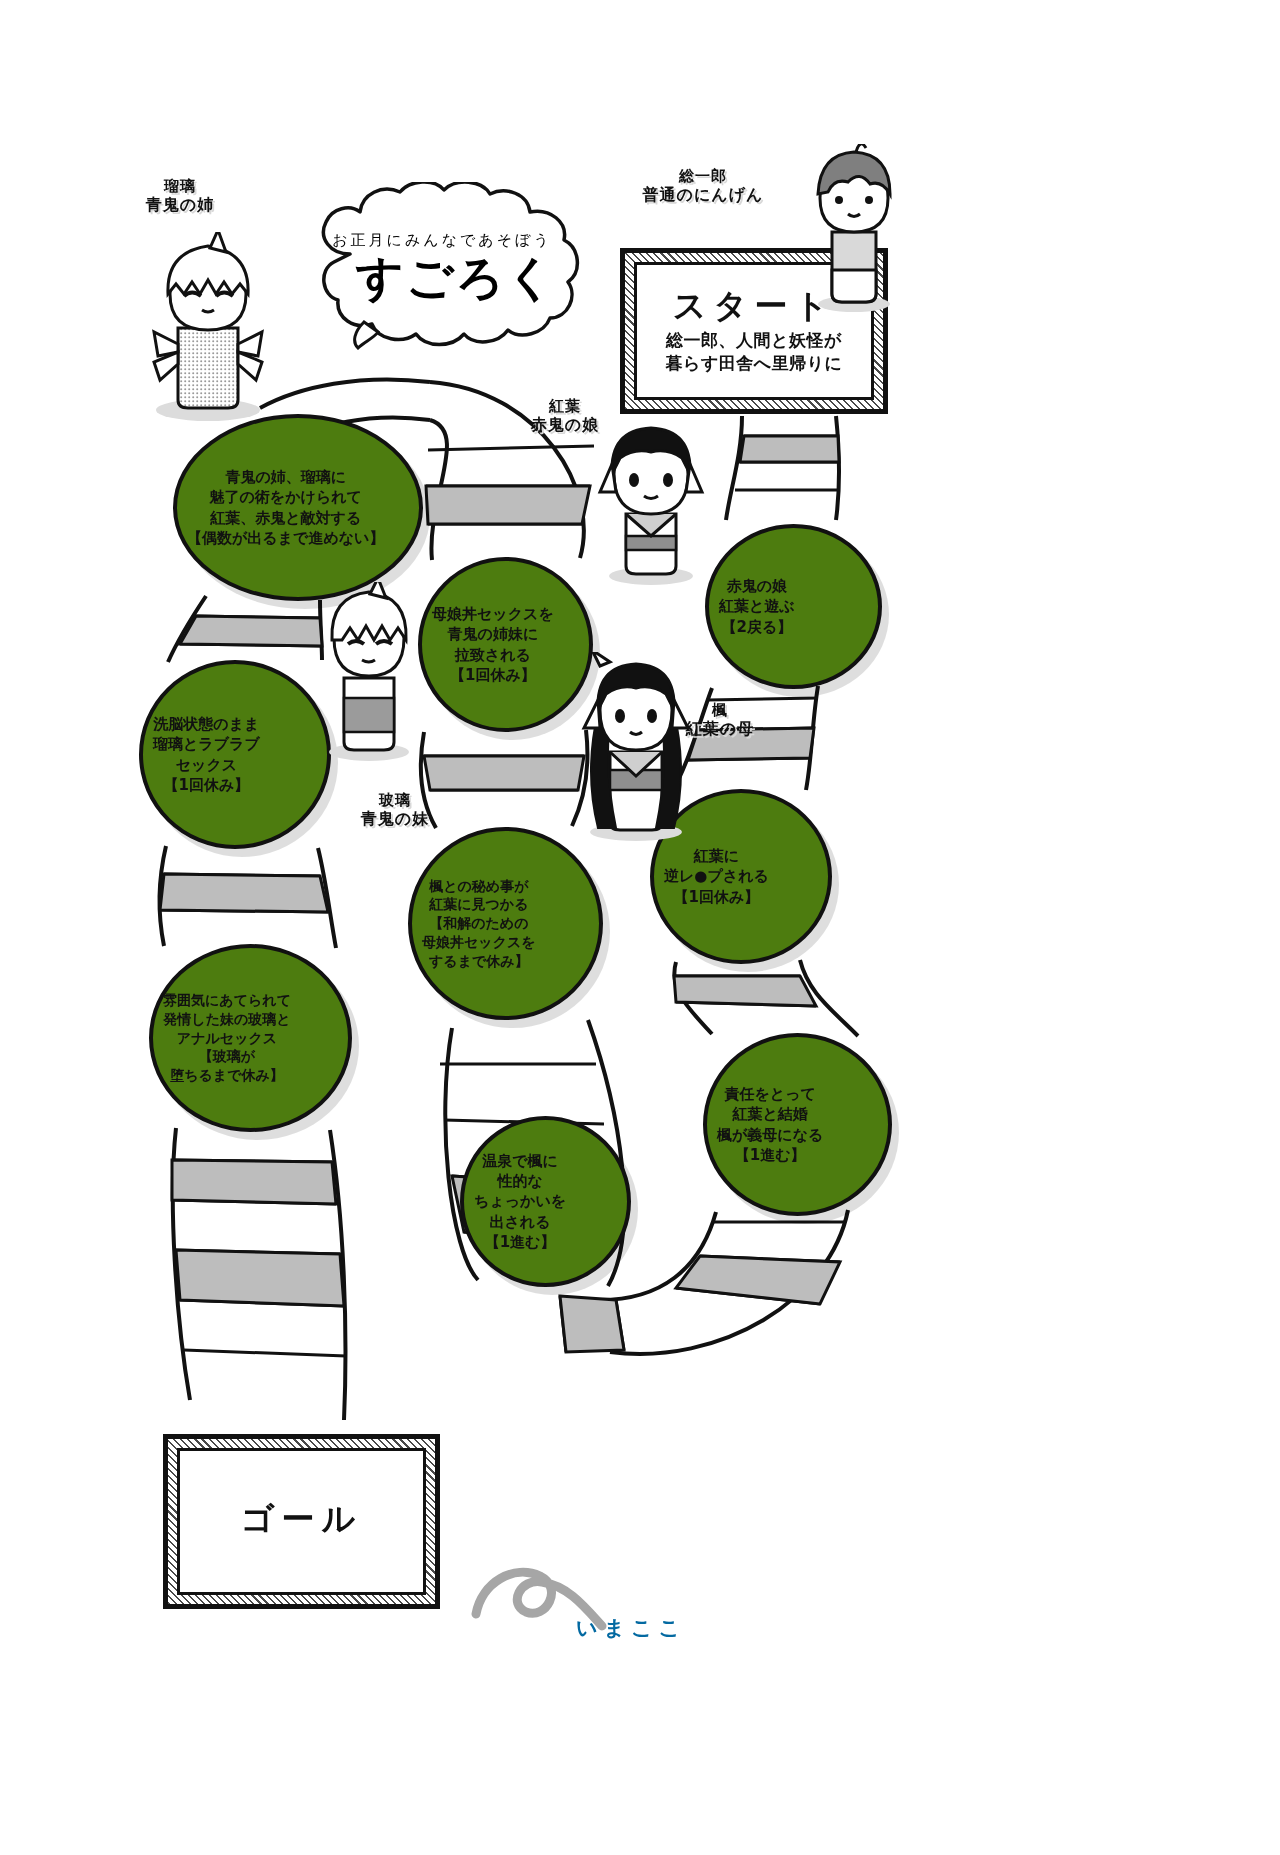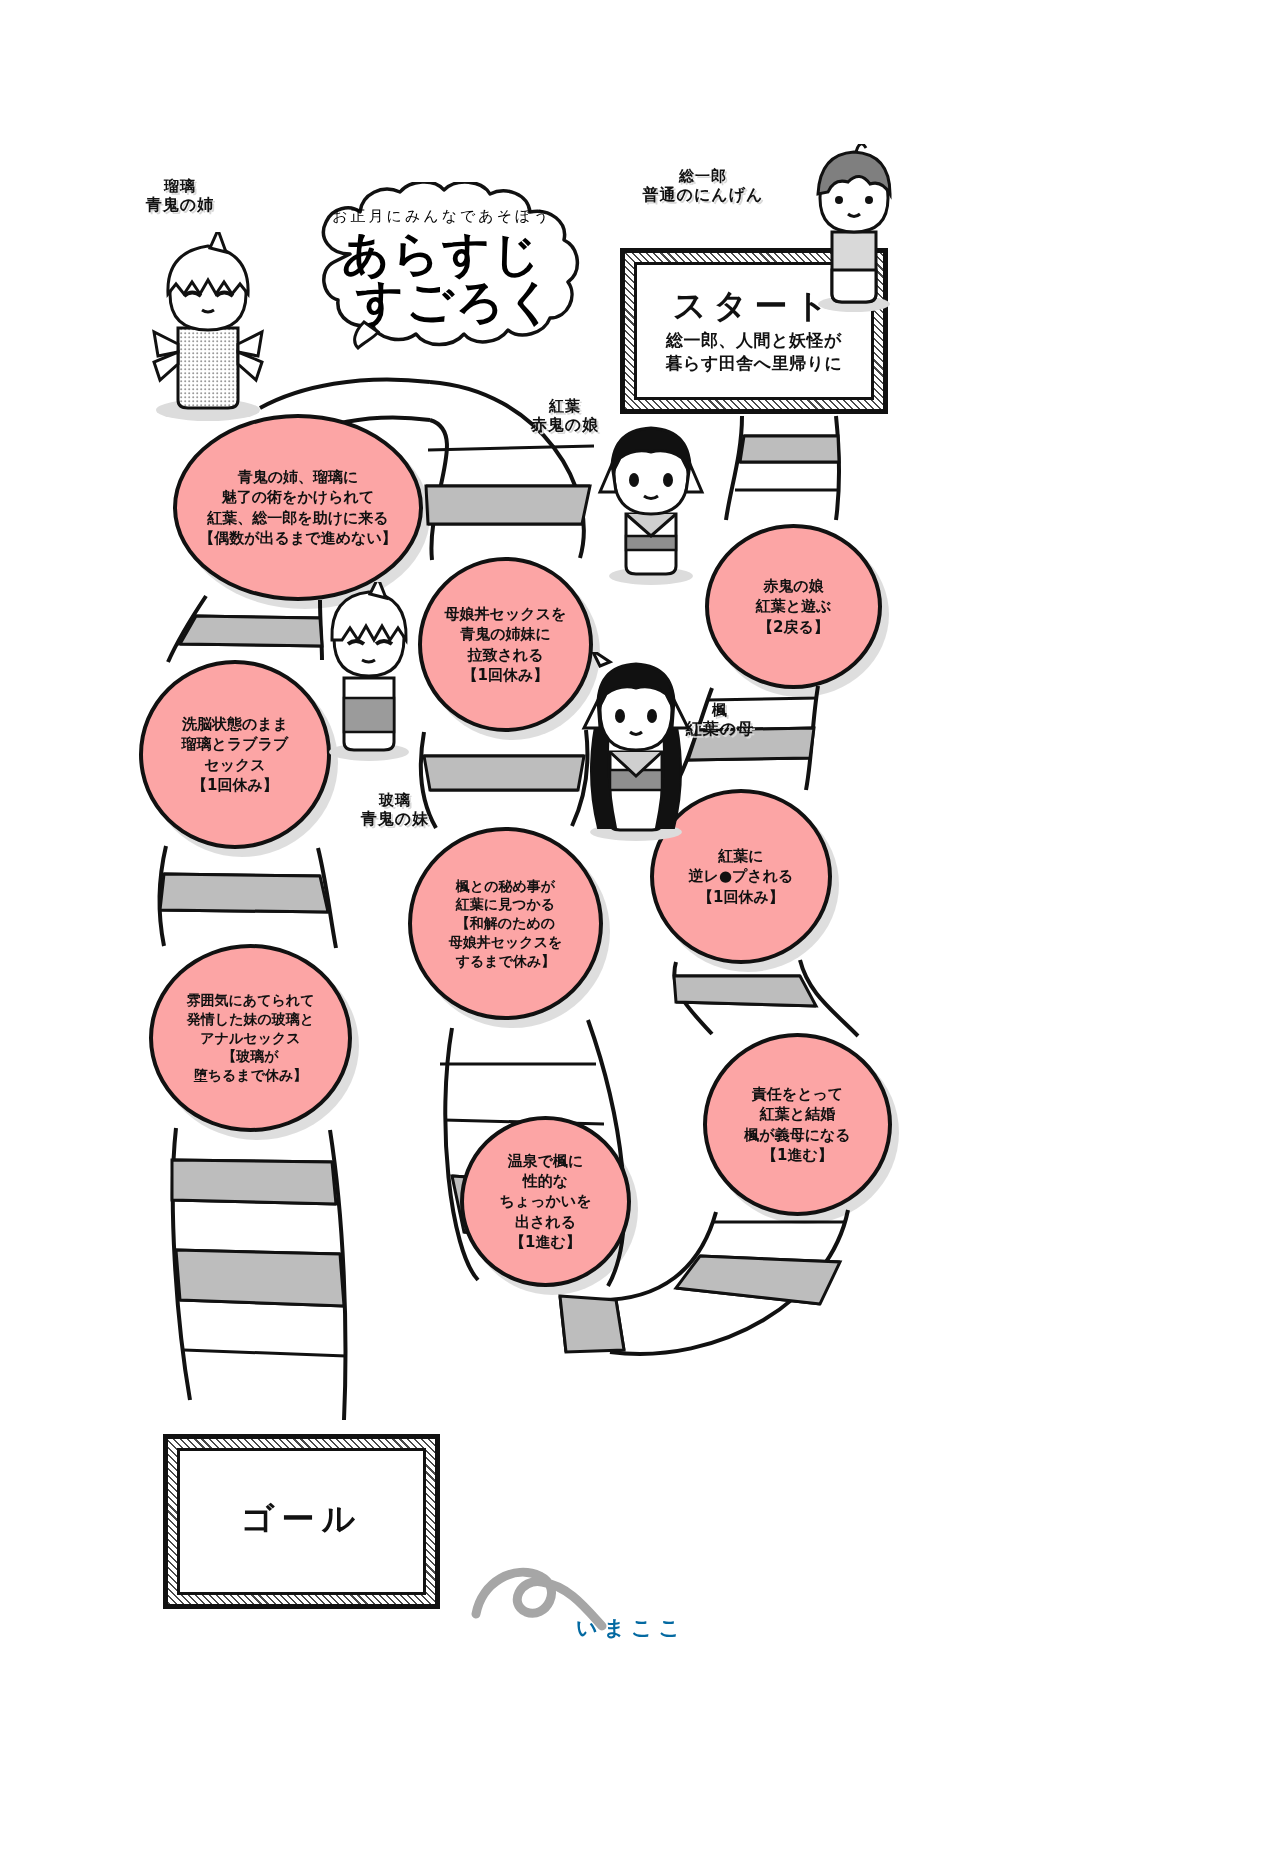--- a/index.html
+++ b/index.html
@@ -49,22 +49,22 @@
   }
   #start-box{left:620px;top:248px;width:268px;height:166px;}
   #goal-box{left:163px;top:1434px;width:277px;height:175px;}
   .box-head{font-size:33px;font-weight:900;letter-spacing:7px;line-height:1.1;margin-bottom:5px;}
   .box-body{font-size:17px;font-weight:700;line-height:1.32;letter-spacing:0.5px;}
   .box-body span{display:block;}
 
   
   .cell{
     position:absolute;border-radius:50%;
-    background:#fca5a5;border:4px solid #111;
-    display:flex;align-items:center;justify-content:center;text-align:center;
+    background:#4d7c0f;border:4px solid #111;
+    display:flex;align-items:center;justify-content:flex-start;text-align:center;
     box-sizing:border-box;
     box-shadow:7px 8px 0 rgba(0,0,0,0.13);
   }
   .cell .ct{
     font-size:15px;font-weight:700;line-height:1.34;letter-spacing:0px;
     padding:0 10px;
   }
   .cell .ct span{display:block;white-space:nowrap;}
 
   
@@ -203,21 +203,20 @@
                C258,26 276,40 272,58 C288,66 290,90 276,100
                C286,114 276,136 258,136 C252,152 228,158 216,148
                C206,162 182,164 172,152 C160,166 134,166 124,152
                C110,162 86,158 80,142 C62,148 44,136 46,118
                C30,114 26,88 42,80 Z" fill="#ffffff" stroke="#111111" stroke-width="3.5" stroke-linejoin="round"></path>
       <path d="M72,140 C62,150 60,160 66,166 C72,160 82,156 86,150 Z" fill="#ffffff" stroke="#111111" stroke-width="3"></path>
     </svg>
     <div class="cloud-text">
       <div class="title-sub">お正月にみんなであそぼう</div>
       <div class="title-main">
-        <span class="l1">あらすじ</span>
         <span class="l2">すごろく</span>
       </div>
     </div>
   </div>
 
   <div class="framebox" id="start-box">
     <div class="inner">
       <div class="box-head">スタート</div>
       <div class="box-body">
         <span>総一郎、人間と妖怪が</span>
@@ -229,21 +228,21 @@
   <div class="framebox" id="goal-box">
     <div class="inner">
       <div class="box-head">ゴール</div>
     </div>
   </div>
 
   <div class="cell" id="cell-1">
     <div class="ct">
         <span>青鬼の姉、瑠璃に</span>
         <span>魅了の術をかけられて</span>
-        <span>紅葉、総一郎を助けに来る</span>
+        <span>紅葉、赤鬼と敵対する</span>
         <span>【偶数が出るまで進めない】</span>
       </div>
   </div>
   <div class="cell" id="cell-2">
     <div class="ct">
         <span>洗脳状態のまま</span>
         <span>瑠璃とラブラブ</span>
         <span>セックス</span>
         <span>【1回休み】</span>
       </div>

